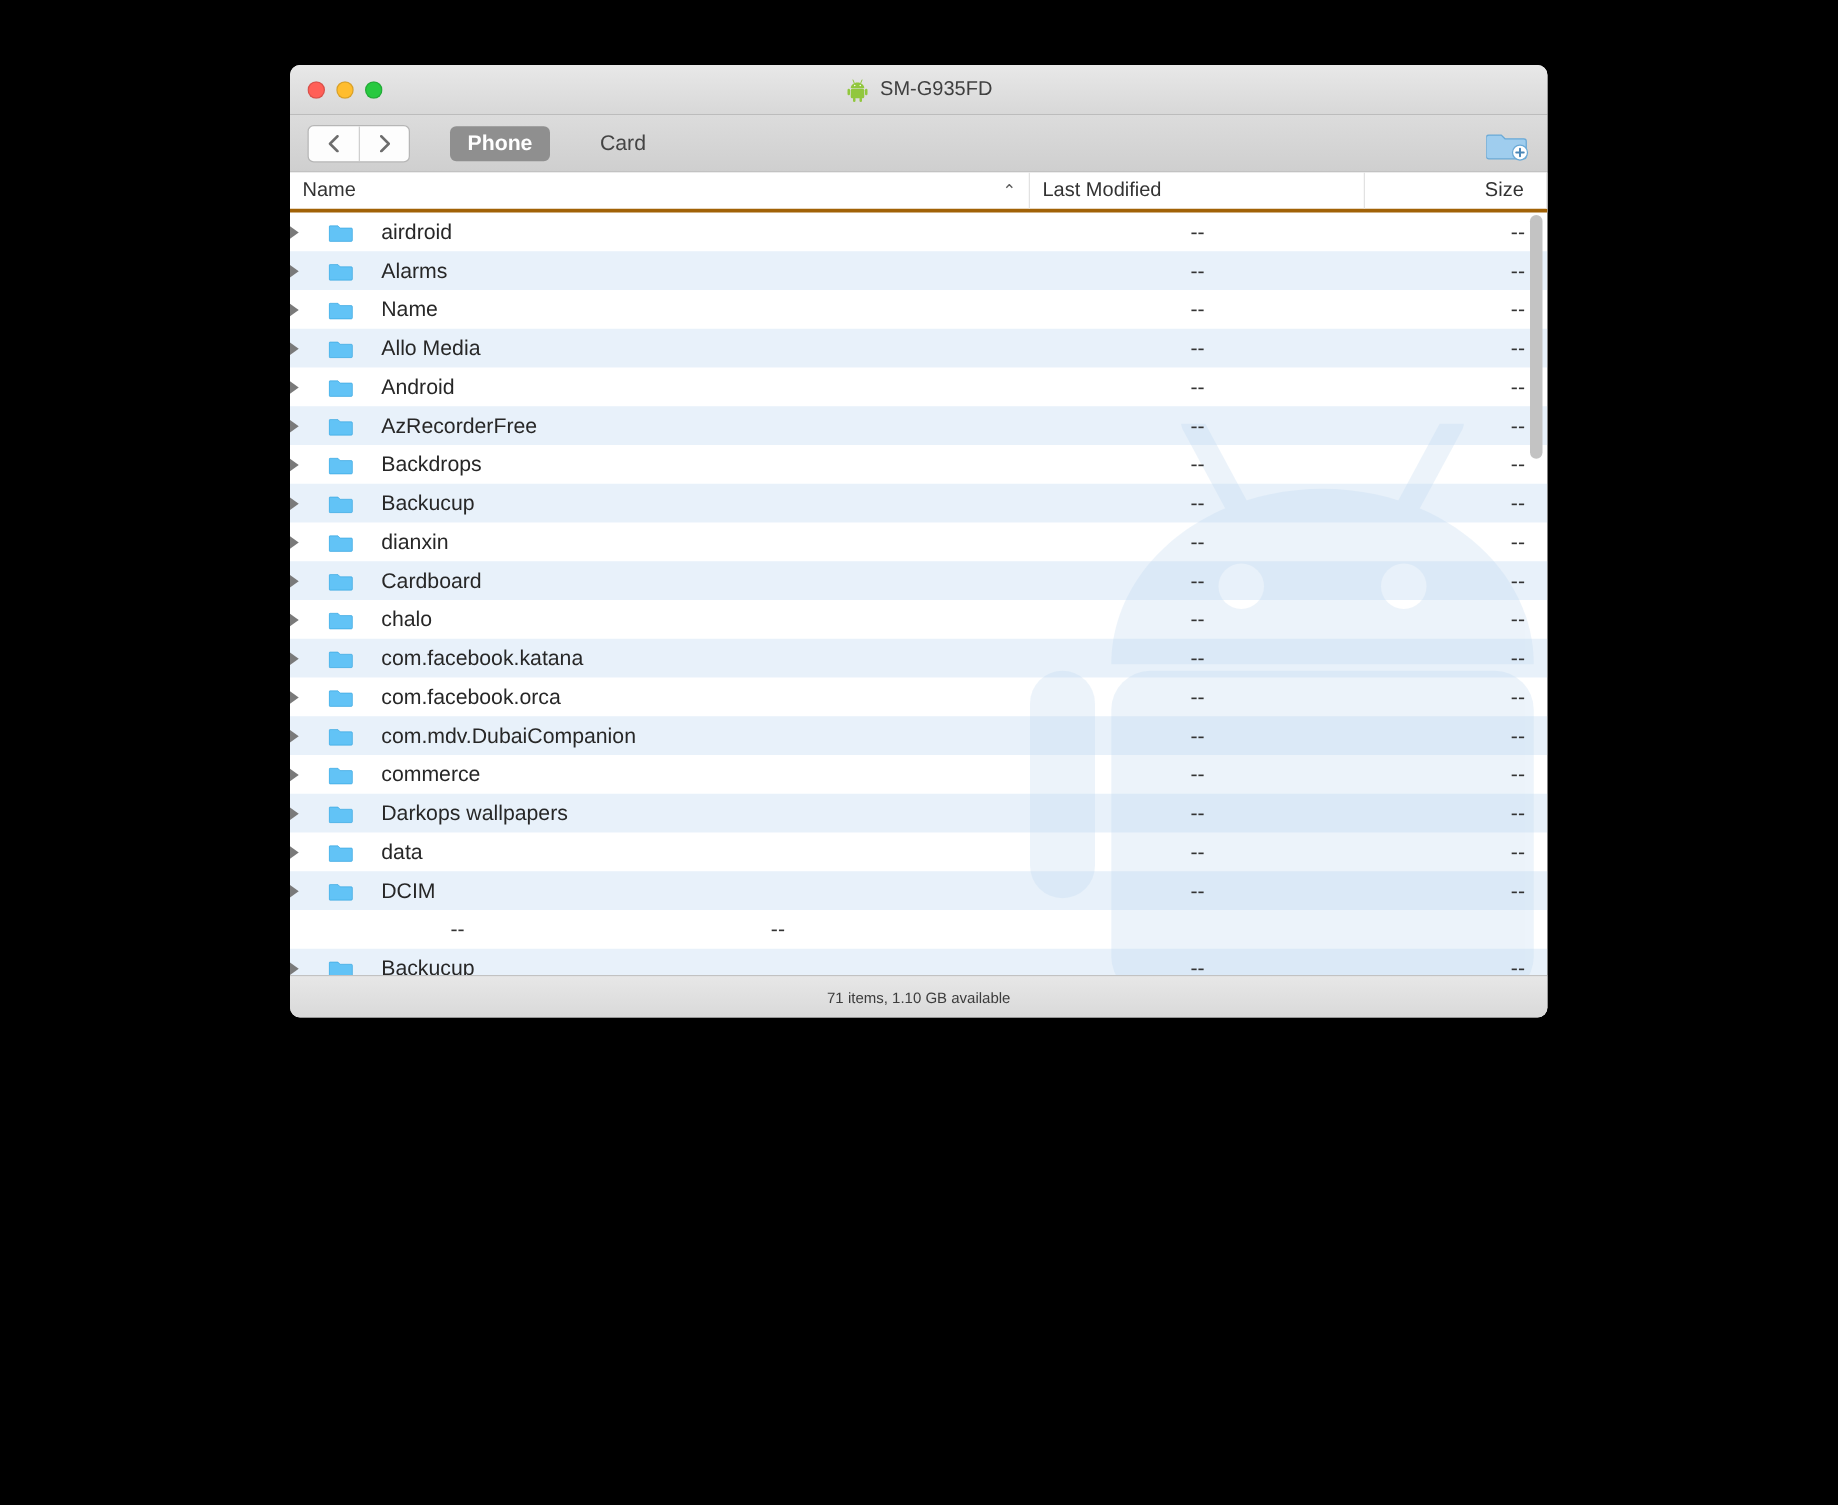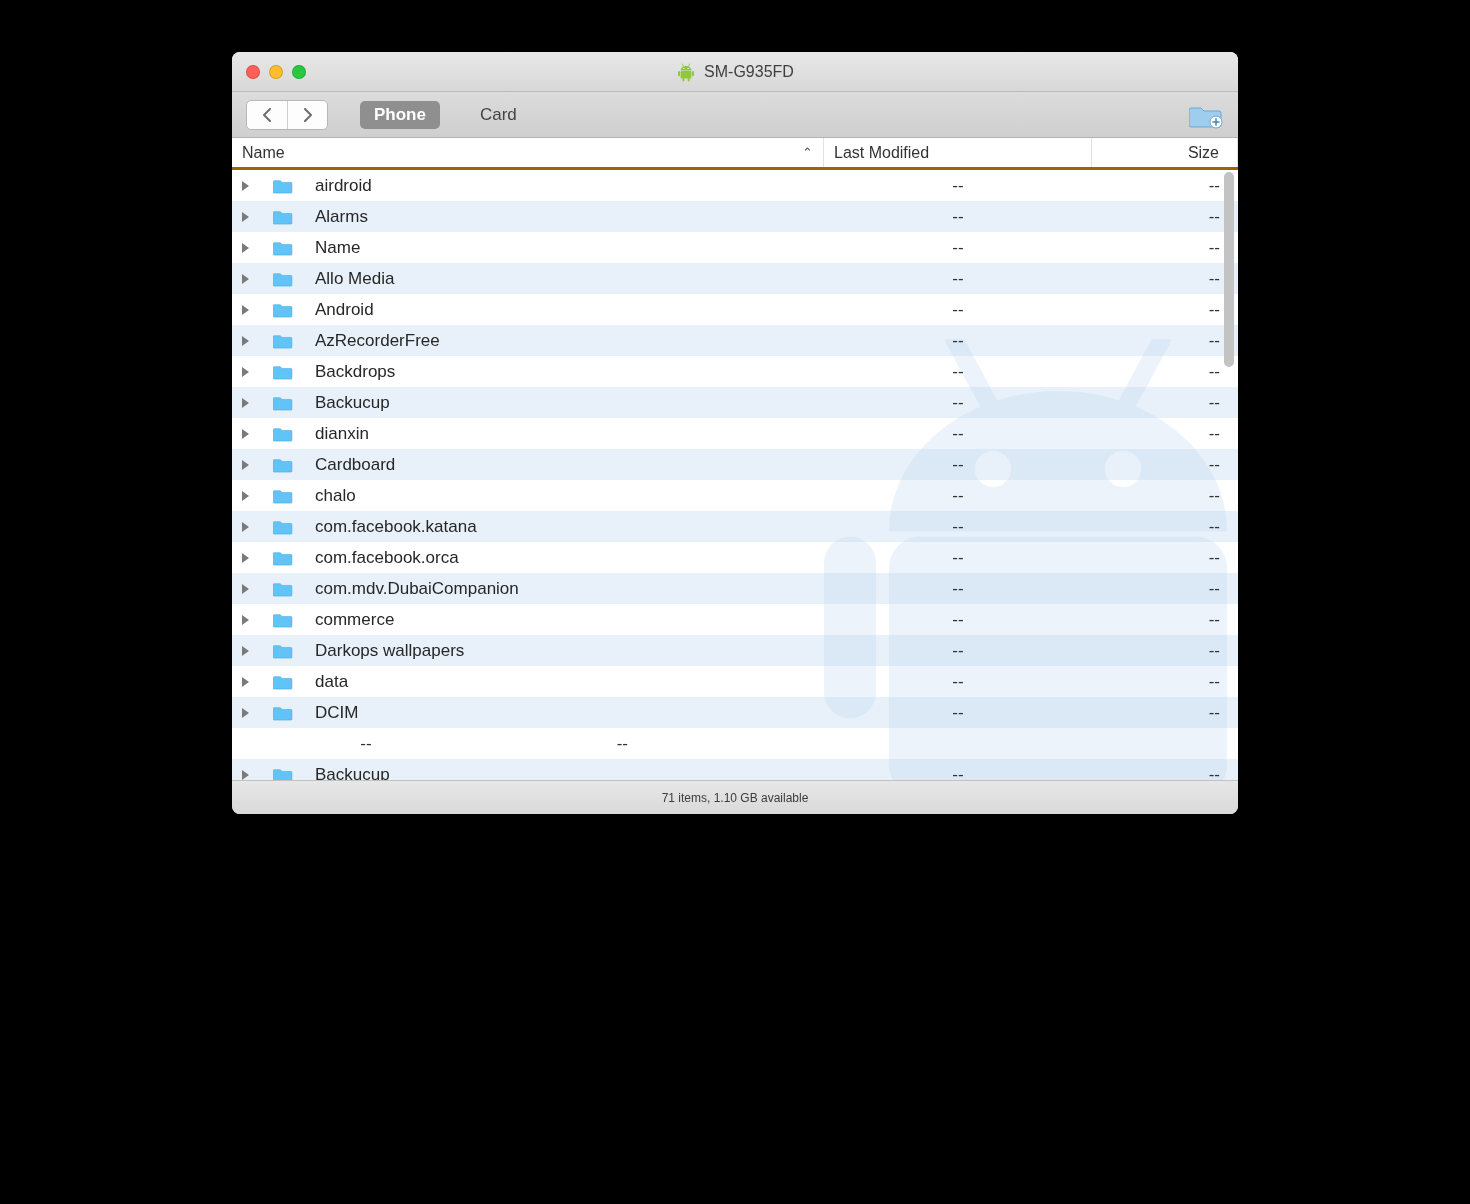--- a/index.html
+++ b/index.html
@@ -143,21 +143,21 @@
   }
   .rows { position: relative; z-index: 1; }
   .row {
     display: flex;
     align-items: center;
     height: 31px;
     font-size: 17px;
     color: #272727;
   }
   .row.alt { background: rgba(188, 215, 240, 0.35); }
-  .c-name { flex: 1; display: flex; align-items: center; gap: 22px; padding-left: 10px; }
+  .c-name { flex: 1; display: flex; align-items: center; gap: 22px; }
   .disclosure {
     width: 0; height: 0;
     border-top: 5px solid transparent;
     border-bottom: 5px solid transparent;
     border-left: 7px solid #7a7a7a;
     margin-right: 2px;
   }
   .folder-icon { width: 20px; height: 16px; flex: 0 0 20px; }
   .c-mod  { width: 268px; text-align: center; color:#333; }
   .c-size { width: 146px; text-align: right; padding-right: 18px; color:#333; }

